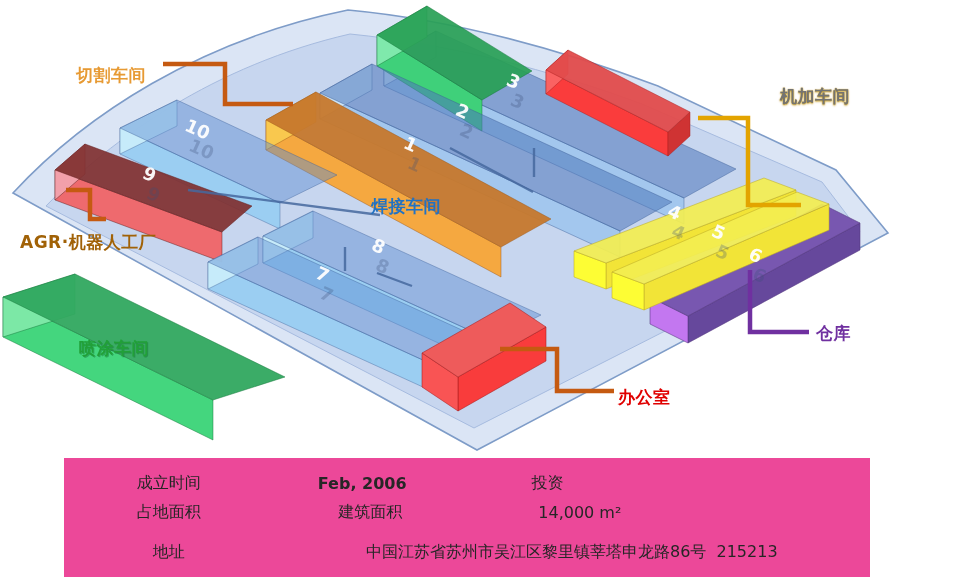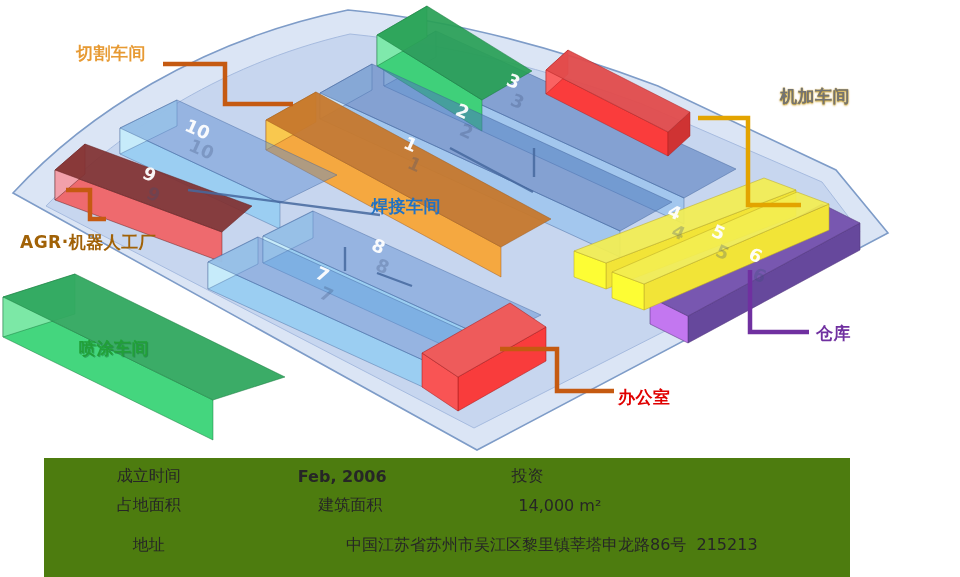--- a/index.html
+++ b/index.html
@@ -1,23 +1,23 @@
 <!DOCTYPE html>
 <html><head>
 <meta charset="utf-8">
 <style>
   html,body{margin:0;padding:0;background:#fff;}
   #stage{position:relative;width:960px;height:577px;background:#fff;overflow:hidden;
          font-family:"DejaVu Sans",sans-serif;}
   #scene{position:absolute;left:0;top:0;}
   .area-label{position:absolute;font-weight:bold;font-size:17px;white-space:nowrap;
               letter-spacing:0.5px;line-height:1.1;}
-  #info-table{position:absolute;left:44px;top:458px;width:806px;height:119px;
-              background:#4d7c0f;color:#262626;font-size:16px;
-              display:flex;flex-direction:column;justify-content:flex-start;padding-top:4px;box-sizing:border-box;}
+  #info-table{position:absolute;left:64px;top:458px;width:806px;height:119px;
+              background:#ec4899;color:#262626;font-size:16px;
+              display:flex;flex-direction:column;justify-content:flex-start;padding-top:11px;box-sizing:border-box;}
   .trow{display:flex;align-items:center;height:29px;}
   .trow.r3{margin-top:11px;}
   .tcell{text-align:center;white-space:pre;}
   .c1{width:26%;} .c2{width:22%;font-weight:bold;} .c3{width:24%;} .c4{width:28%;}
   .cwide{width:74%;}
 </style>
 </head>
 <body>
 
 <div id="stage">
@@ -128,21 +128,21 @@
       </g>
       <g>
         <path d="M163,64 H225 V104 H293" fill="none" stroke="#C55A11" stroke-width="4.5"></path>
         <path d="M66,190 H90 V219 H106" fill="none" stroke="#C55A11" stroke-width="4.5"></path>
         <path d="M500,349 H557 V391 H614" fill="none" stroke="#C55A11" stroke-width="4.5"></path>
         <path d="M698,118 H748 V205 H801" fill="none" stroke="#E3A400" stroke-width="4.5"></path>
         <path d="M750,270 V332 H809" fill="none" stroke="#7030A0" stroke-width="4.5"></path>
       </g>
     </svg>
   <div id="labels-layer">
-      <div class="area-label" style="left: 76px; top: 44px; color: rgb(231, 154, 51);">切割车间</div>
+      <div class="area-label" style="left: 76px; top: 66px; color: rgb(231, 154, 51);">切割车间</div>
       <div class="area-label" style="left: 780px; top: 87px; color: #737373; text-shadow: rgba(190, 140, 0, 0.9) 0px 1px 2px, rgba(200, 150, 0, 0.8) 0px 0px 1px;">机加车间</div>
       <div class="area-label" style="left: 371px; top: 197px; color: rgb(34, 114, 195);">焊接车间</div>
       <div class="area-label" style="left: 20px; top: 233px; color: #a16207;">AGR·机器人工厂</div>
       <div class="area-label" style="left: 79px; top: 339px; color: rgb(33, 160, 56); text-shadow: rgba(20, 110, 50, 0.45) 1px 1px 0px;">喷涂车间</div>
       <div class="area-label" style="left: 618px; top: 388px; color: rgb(224, 0, 0);">办公室</div>
       <div class="area-label" style="left: 816px; top: 324px; color: rgb(112, 48, 160);">仓库</div>
     </div>
 
   <div id="info-table">
     <div class="trow">

